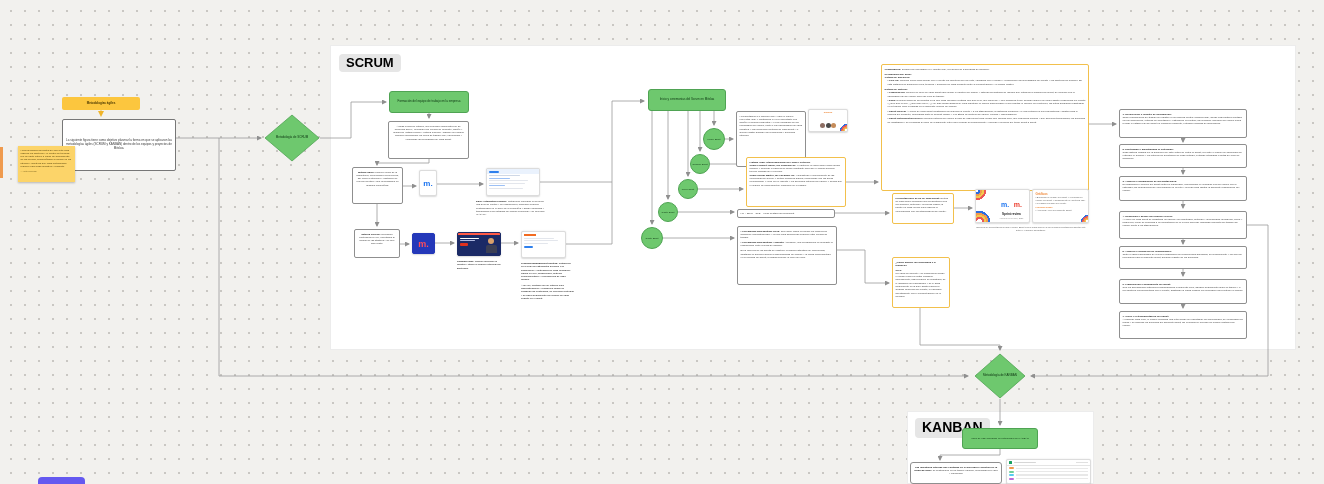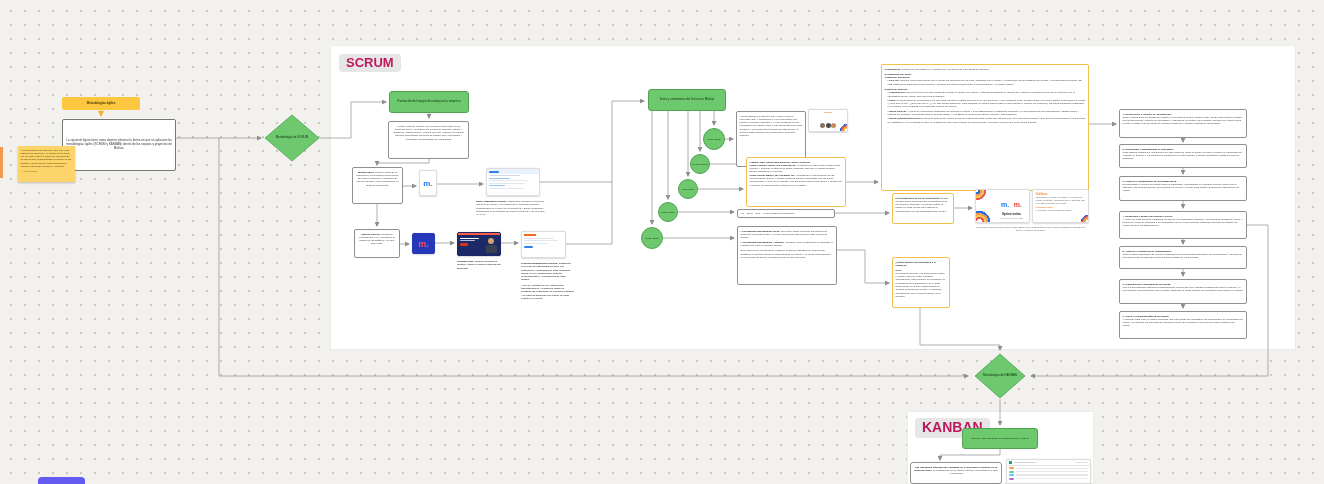--- a/index.html
+++ b/index.html
@@ -2,21 +2,21 @@
 <html><head>
 <meta charset="utf-8">
 <style>
   html,body{margin:0;padding:0;}
   body{font-family:"Liberation Sans", sans-serif;}
   .canvas{position:relative;width:1324px;height:484px;overflow:hidden;
     background-color:#f2f1ee;
     background-image:radial-gradient(circle,#c9c7c3 0.8px,transparent 0.9px);
     background-size:14px 14px;background-position:4px 4px;}
   .frame{position:absolute;background:#ffffff;border:1px solid #ececec;box-sizing:border-box;}
-  .frame-label{position:absolute;background:#e6e6e6;color:#be185d;font-weight:bold;
+  .frame-label{position:absolute;background:#e6e6e6;color:#000000;font-weight:bold;
     border-radius:4px;padding:1px 7px;line-height:1.25;}
   .node{position:absolute;box-sizing:border-box;}
   .bx{background:#fff;border:0.8px solid #8f8f8f;border-radius:2px;padding:2.5px;color:#3a3a3a;}
   .yb{background:#fff;border:0.9px solid #f2c04c;border-radius:2px;padding:2.5px;color:#3a3a3a;}
   .gb{background:#6ec86e;border:0.8px solid #4fa353;border-radius:3px;color:#0d3512;
       display:flex;align-items:center;justify-content:center;text-align:center;padding:1px 3px;}
   .sticky{background:#fcd469;box-shadow:0 1px 2px rgba(0,0,0,.25);padding:2.5px;color:#4c3c08;}
   .badge{background:#fcc63e;border-radius:2px;color:#4a3800;display:flex;align-items:center;justify-content:center;}
   .cir{background:#6ec86e;border:0.8px solid #4fa353;border-radius:50%;color:#0d3512;
       display:flex;align-items:center;justify-content:center;text-align:center;}

